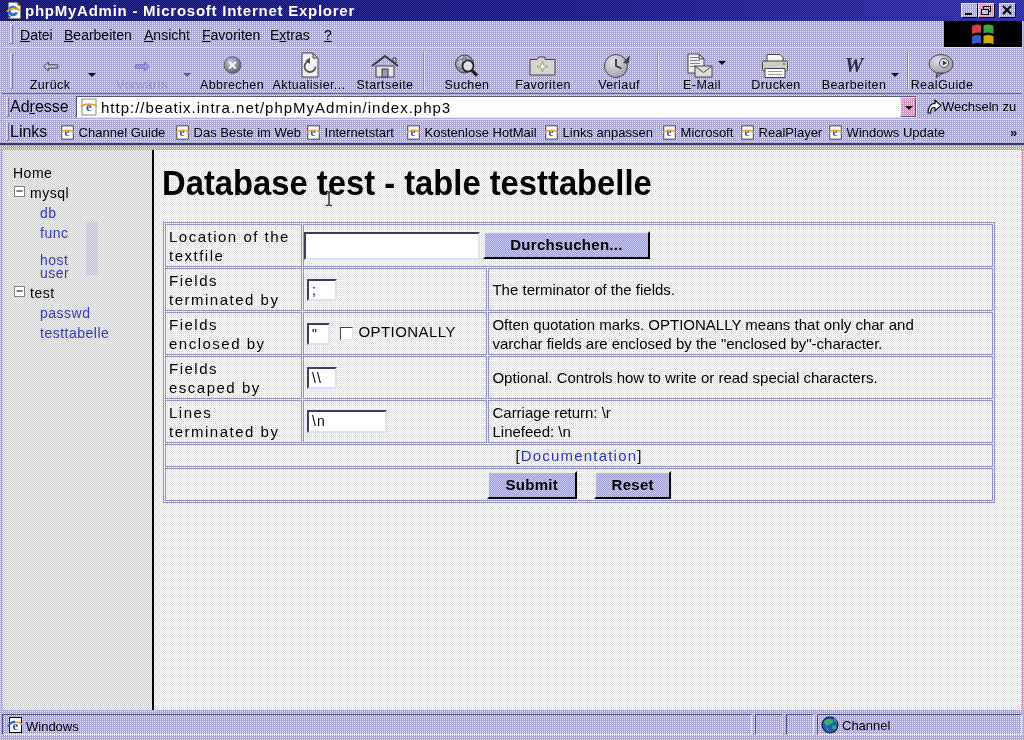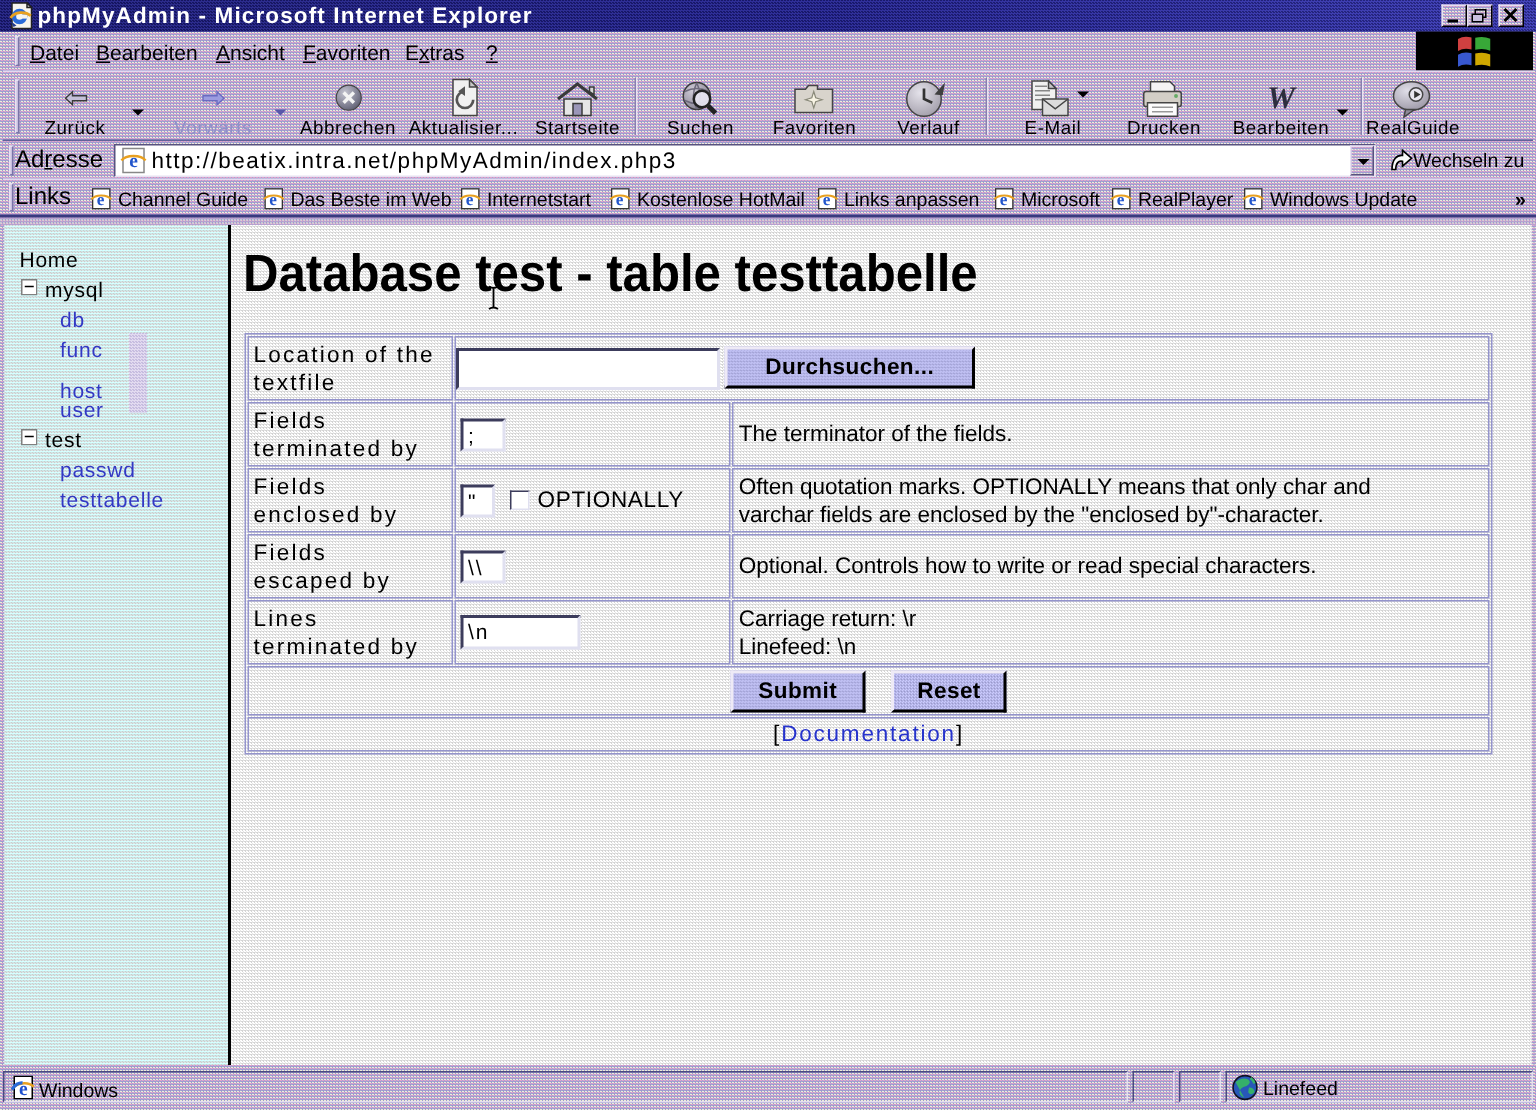--- a/index.html
+++ b/index.html
@@ -354,25 +354,25 @@
       <tr style="height:43px">
         <td class="c1">Fields<br>escaped by</td>
         <td><span class="tin" style="width:30px;height:22px;">\\</span></td>
         <td class="c3">Optional. Controls how to write or read special characters.</td>
       </tr>
       <tr style="height:43px">
         <td class="c1">Lines<br>terminated by</td>
         <td><span class="tin" style="width:80px;height:23px;">\n</span></td>
         <td class="c3">Carriage return: \r<br>Linefeed: \n</td>
       </tr>
+      <tr style="height:23px">
+        <td colspan="3" style="text-align:center">[<span style="color:#2633cc">Documentation</span>]</td>
+      </tr>
       <tr style="height:33px">
         <td colspan="3" style="text-align:center"><span class="pbtn dbtn" style="width:90px;height:28px;line-height:24px">Submit</span> <span class="pbtn dbtn" style="width:77px;height:28px;line-height:24px;margin-left:12px">Reset</span></td>
-      </tr>
-      <tr style="height:23px">
-        <td colspan="3" style="text-align:center">[<span style="color:#2633cc">Documentation</span>]</td>
       </tr>
     </tbody>
       </table>
   </div>
 </div>
 
 <div id="statusbar" class="abs dchrome">
   <div class="spanel" style="left:2px;width:750px">
     <svg class="abs" style="left:4px;top:2px" width="17" height="16" viewBox="0 0 17 16">
       <rect x="2.5" y="0.5" width="12" height="15" fill="#fff" stroke="#000"></rect>
@@ -384,15 +384,15 @@
   </div>
   <div class="spanel" style="left:755px;width:28px"></div>
   <div class="spanel" style="left:786px;width:28px"></div>
   <div class="spanel" style="left:817px;width:205px">
     <svg class="abs" style="left:3px;top:1px" width="18" height="18" viewBox="0 0 17 17">
       <circle cx="8.5" cy="8.5" r="7.5" fill="#2858b8" stroke="#112"></circle>
       <path d="M2.5 5 Q7 1.5 10.5 3.5 Q13 5.5 9.5 7.5 Q5 8.5 5 11.5 Q5 13.5 8 15" fill="#35b06a" stroke="none"></path>
       <path d="M11 8.5 Q14.5 8.5 14.5 11.5 Q12 14 10.5 11.5 Z" fill="#35b06a"></path>
       <path d="M12 2.5 Q14 4 14.5 6" stroke="#35b06a" stroke-width="1.5" fill="none"></path>
     </svg>
-    <div class="abs" style="left:24px;top:3px">Linefeed</div>
+    <div class="abs" style="left:24px;top:3px">Channel</div>
   </div>
 </div>
 
 </body></html>

